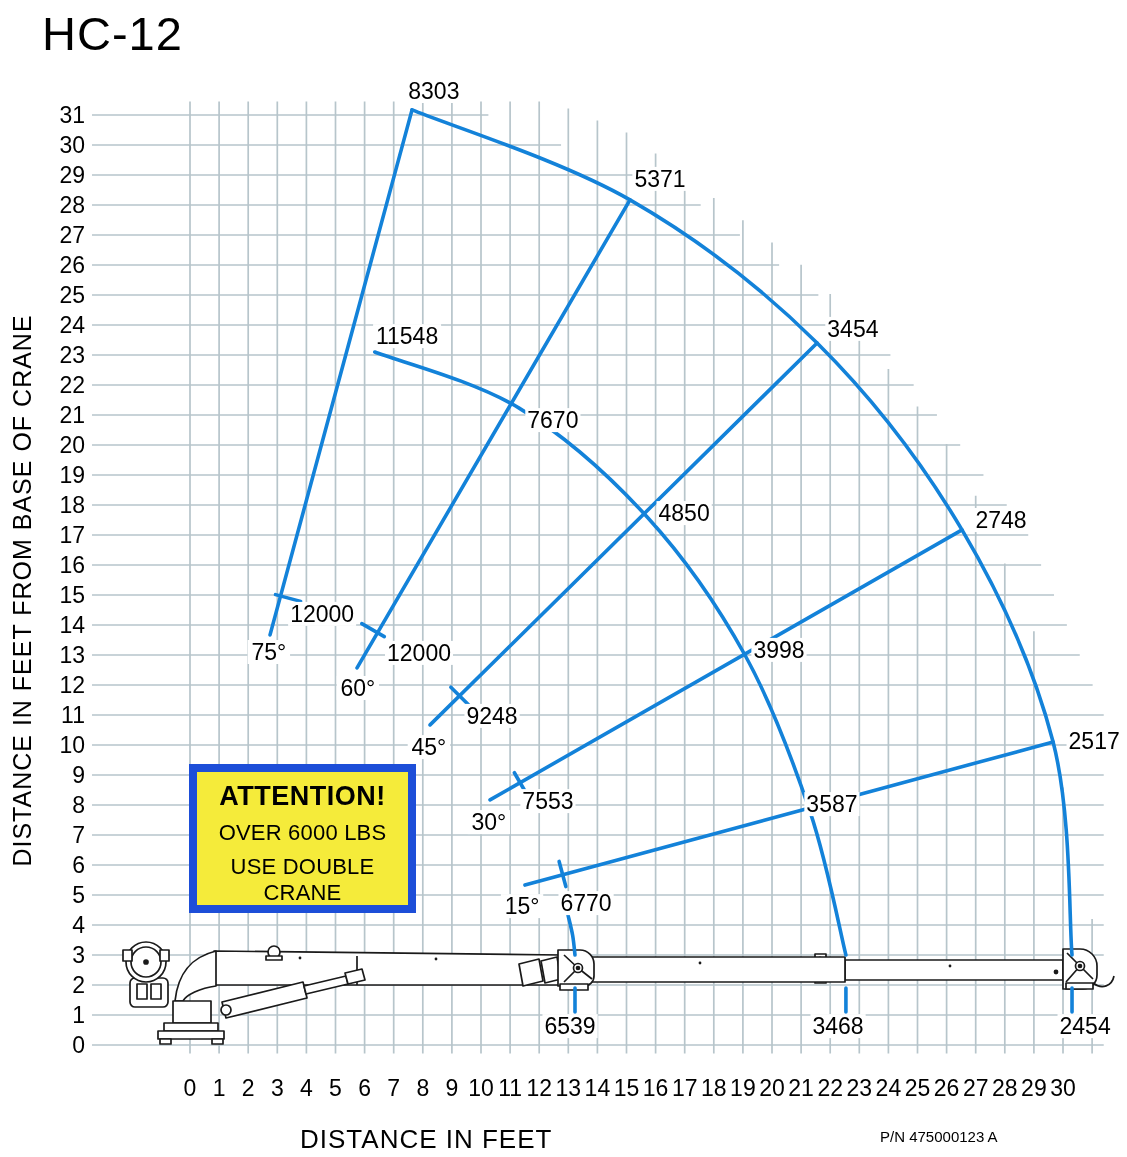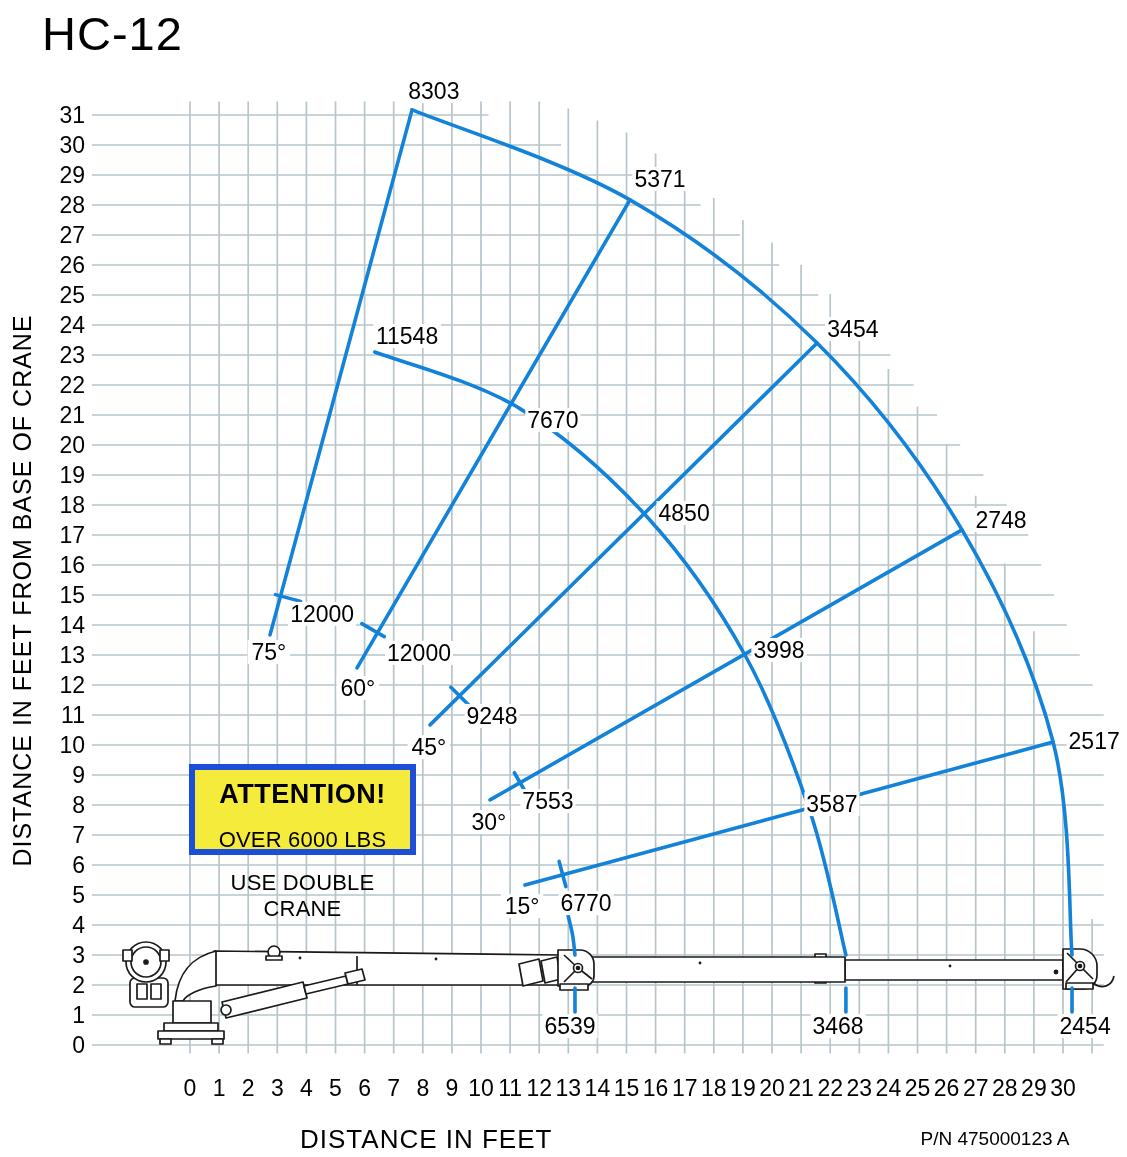--- a/index.html
+++ b/index.html
@@ -14,28 +14,28 @@
   }
   .ylabel{
     position:absolute;left:-428px;top:576px;width:900px;text-align:center;
     font-size:25px;letter-spacing:1px;transform:rotate(-90deg);
   }
   .xlabel{
     position:absolute;left:300px;top:1124px;width:600px;
     font-size:26px;letter-spacing:1px;
   }
   .pn{
-    position:absolute;left:880px;top:1128px;width:230px;text-align:center;font-size:19px;
+    position:absolute;left:880px;top:1128px;width:230px;text-align:left;font-size:15px;
   }
   .attention{
-    position:absolute;left:189px;top:764px;width:227px;height:91px;
-    background:#f5eb3a;border:6px solid #1d4ed8;box-sizing:border-box;text-align:center;
+    position:absolute;left:189px;top:764px;width:227px;height:149px;
+    background:#f5eb3a;border:8px solid #1d4ed8;box-sizing:border-box;text-align:center;
   }
   .attention .t{font-size:27px;font-weight:bold;margin-top:9px;letter-spacing:.5px;}
-  .attention .l{font-size:22px;margin-top:17px;font-weight:400;letter-spacing:.2px;}
+  .attention .l{font-size:22px;margin-top:8px;font-weight:400;letter-spacing:.2px;}
 </style>
 </head>
 <body>
 
 <div class="canvas">
 
   <svg id="chart" width="1127" height="1157" viewBox="0 0 1127 1157">
     <g id="grid-layer">
         <path d="M190,1053.4 L190,101.5 M219.1,1053.4 L219.1,101.5 M248.2,1053.4 L248.2,101.5 M277.3,1053.4 L277.3,101.5 M306.4,1053.4 L306.4,101.5 M335.5,1053.4 L335.5,101.5 M364.6,1053.4 L364.6,101.5 M393.70000000000005,1053.4 L393.70000000000005,101.5 M422.8,1053.4 L422.8,101.5 M451.90000000000003,1053.4 L451.90000000000003,101.5 M481,1053.4 L481,101.5 M510.1,1053.4 L510.1,101.5 M539.2,1053.4 L539.2,101.5 M568.3,1053.4 L568.3,108.42603471295058 M597.4000000000001,1053.4 L597.4000000000001,120.44205607476636 M626.5,1053.4 L626.5,132.45807743658213 M655.6,1053.4 L655.6,153.48444790046653 M684.7,1053.4 L684.7,175.73950233281494 M713.8000000000001,1053.4 L713.8000000000001,197.99455676516334 M742.9,1053.4 L742.9,220.24961119751163 M772,1053.4 L772,242.50466562986003 M801.1,1053.4 L801.1,264.75972006220843 M830.2,1053.4 L830.2,293.8885542168674 M859.3000000000001,1053.4 L859.3000000000001,331.41867469879514 M888.4000000000001,1053.4 L888.4000000000001,368.94879518072287 M917.5,1053.4 L917.5,406.4789156626505 M946.6,1053.4 L946.6,444.0090361445782 M975.7,1053.4 L975.7,495.7488817891373 M1004.8000000000001,1053.4 L1004.8000000000001,563.5124600638978 M1033.9,1053.4 L1033.9,631.276038338658 M1063,1053.4 L1063,787.4153846153848 M1092.1,1053.4 L1092.1,919 M92,1045 L1103.74,1045 M92,1015 L1103.74,1015 M92,985 L1103.74,985 M92,955 L1103.74,955 M92,925 L1103.74,925 M92,895 L1103.74,895 M92,865 L1103.74,865 M92,835 L1103.74,835 M92,805 L1103.74,805 M92,775 L1103.74,775 M92,745 L1103.74,745 M92,715 L1103.74,715 M92,685 L1092.6482489391797,685 M92,655 L1079.7652220650639,655 M92,625 L1066.8821951909476,625 M92,595 L1053.9991683168319,595 M92,565 L1041.1161414427158,565 M92,535 L1028.2331145685998,535 M92,505 L1006.7361075441413,505 M92,475 L983.4747913322633,475 M92,445 L960.2134751203853,445 M92,415 L936.9521589085073,415 M92,385 L913.6908426966293,385 M92,355 L890.4295264847511,355 M92,325 L857.5887735849057,325 M92,295 L818.3617295597485,295 M92,265 L779.1346855345912,265 M92,235 L739.907641509434,235 M92,205 L700.6805974842769,205 M92,175 L633.7100100000001,175 M92,145 L561.0570100000002,145 M92,115 L488.40401000000014,115 " stroke="#b7c5cb" stroke-width="1.7" fill="none"></path>
       </g>

